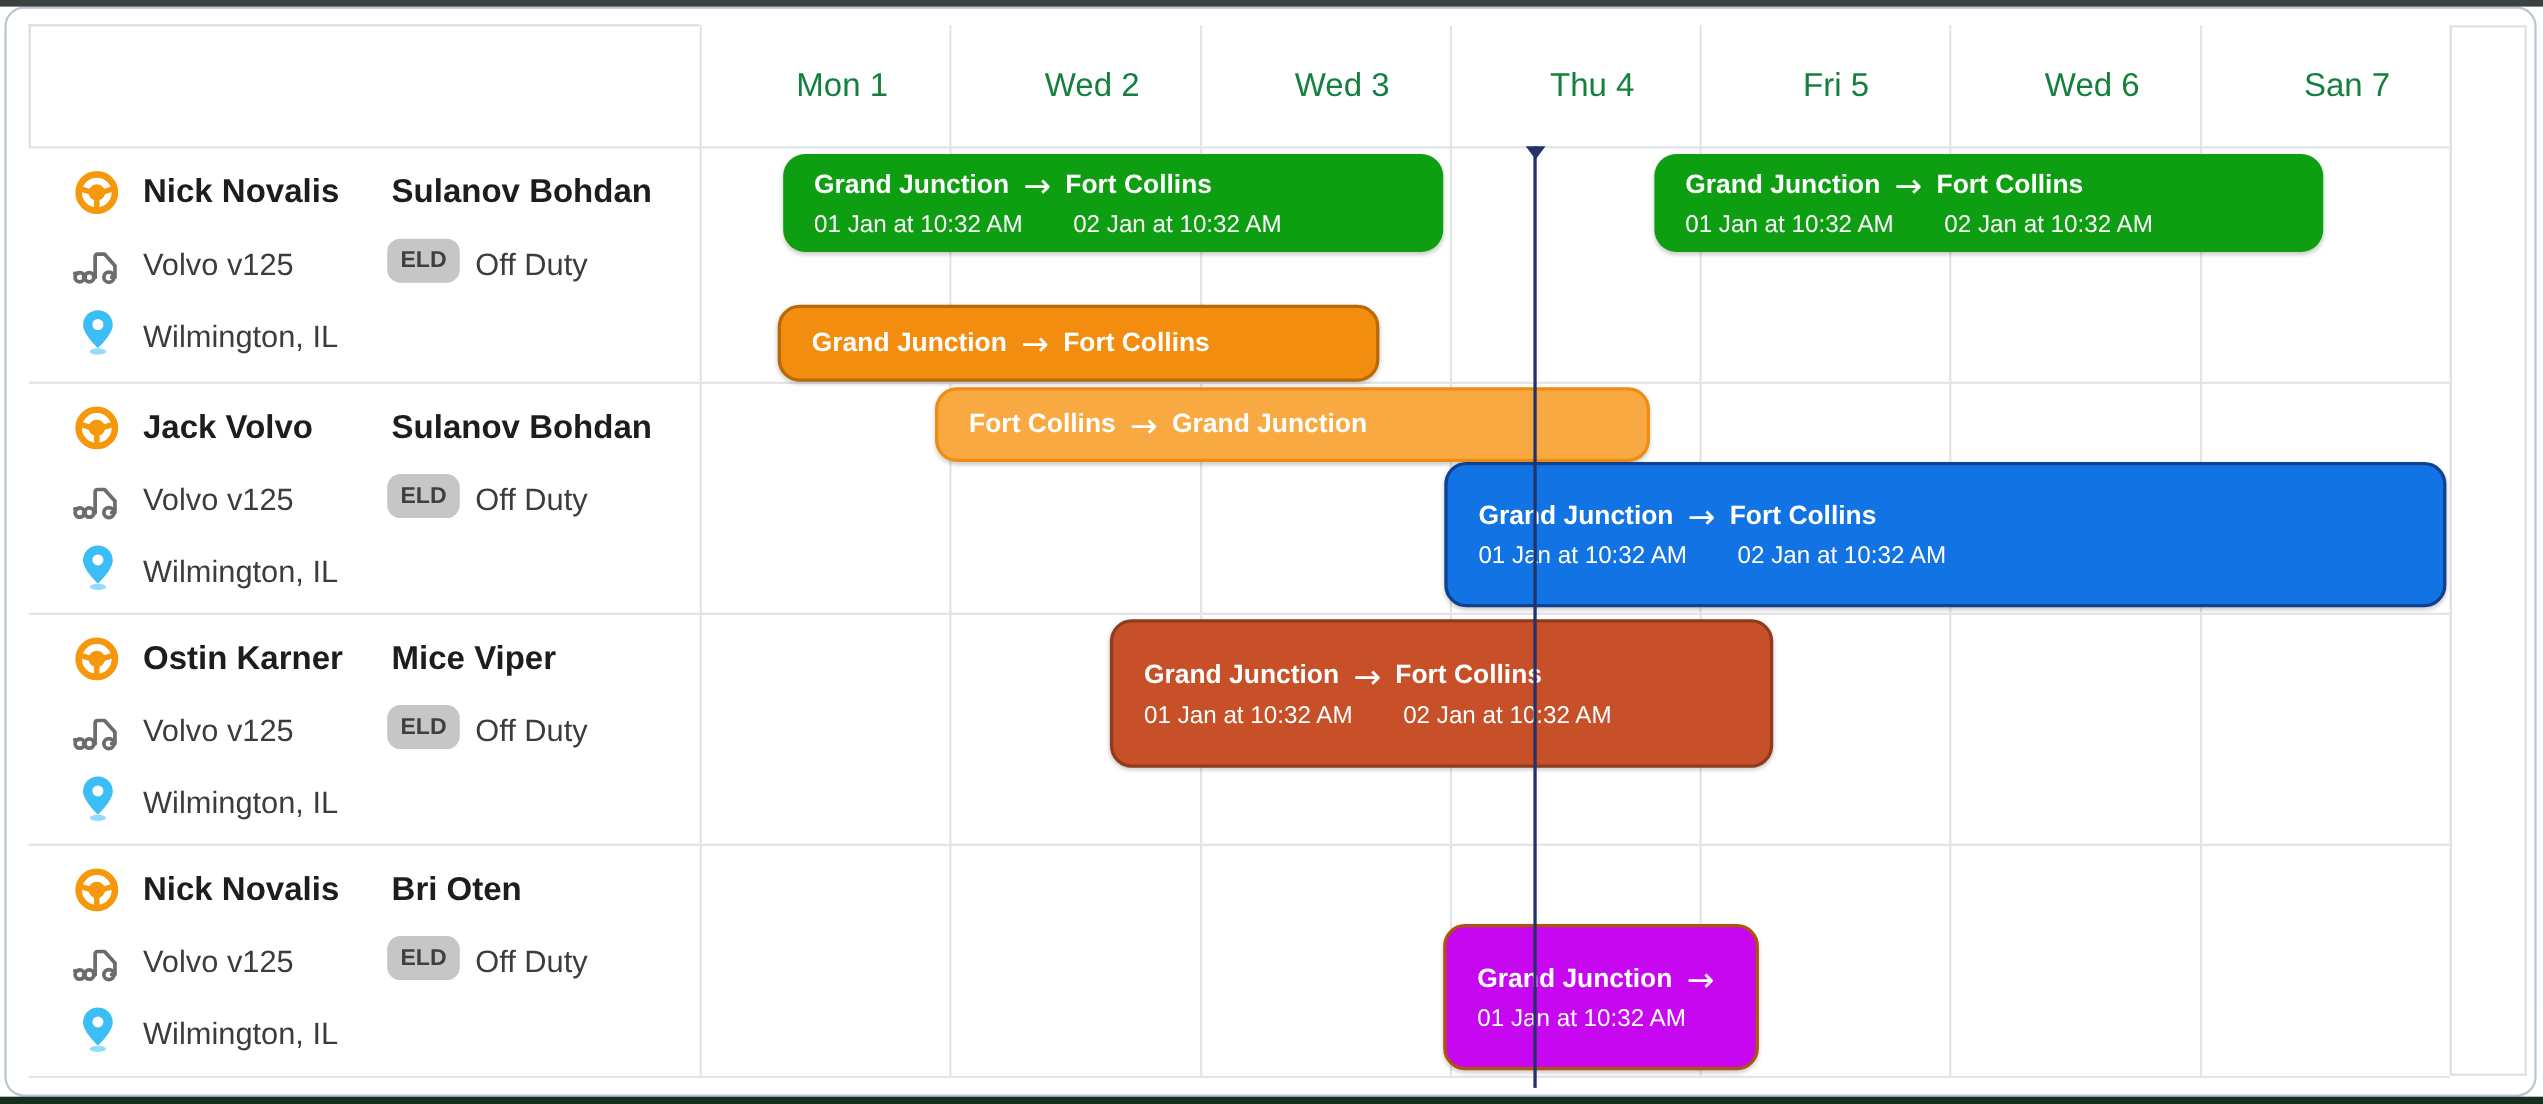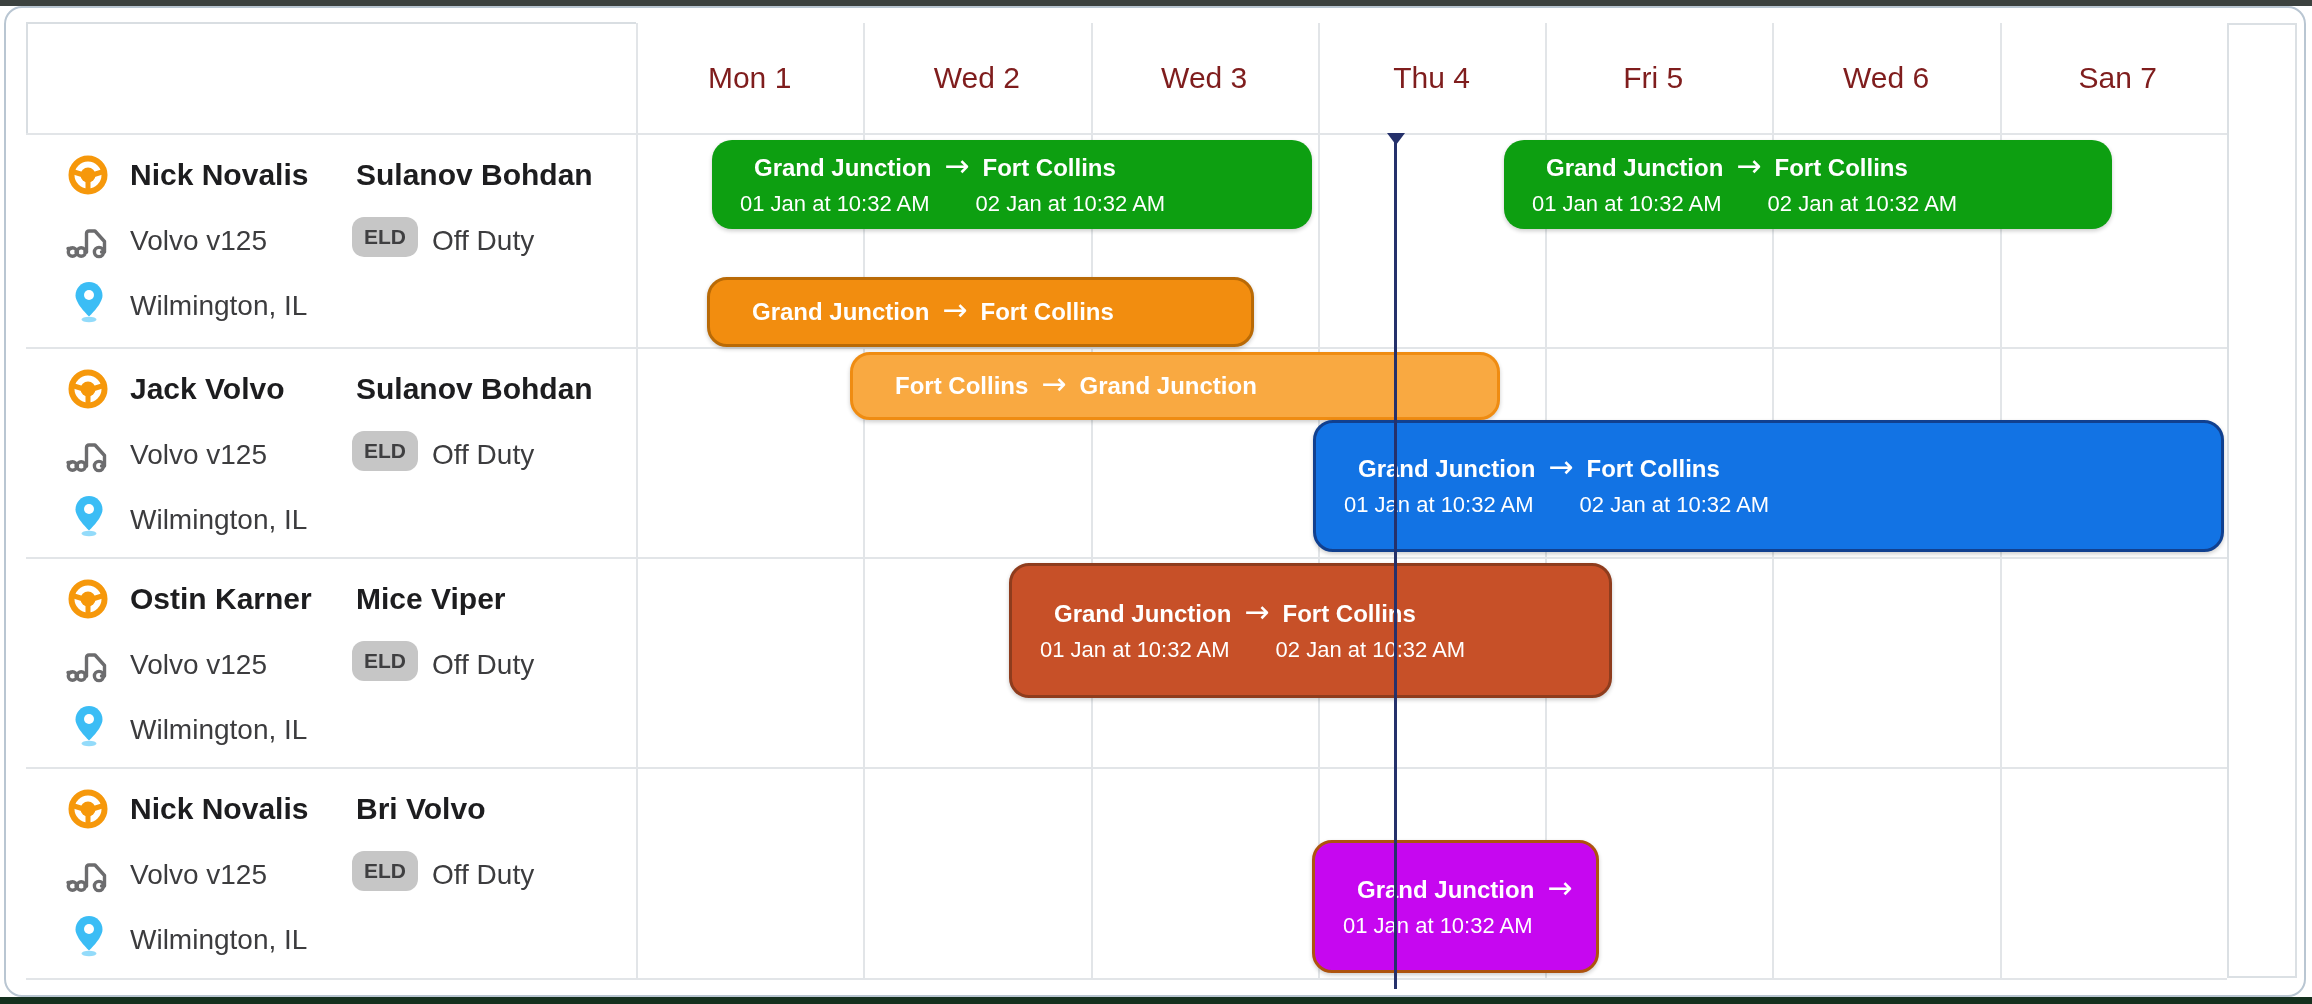--- a/index.html
+++ b/index.html
@@ -18,36 +18,36 @@
   .gline{position:absolute;background:#e2e5e8;}
   .gline.v{width:2px;}
   .gline.h{height:2px;}
   .gline.box{background:#d9dee2;}
   .scroll-track{
     position:absolute;left:2227px;top:23px;width:70px;height:955px;
     border:2px solid #dbe0e4;box-sizing:border-box;background:#ffffff;z-index:2;
   }
   .day-label{
     position:absolute;top:22px;height:111px;display:flex;align-items:center;justify-content:center;
-    font-size:30px;color:#7f1d1d;z-index:3;
+    font-size:30px;color:#15803d;z-index:3;padding-left:16px;
   }
   .side-row{position:absolute;left:26px;width:610px;z-index:3;}
   .side-row .txt{position:absolute;white-space:nowrap;color:#3c3c3e;font-size:28px;line-height:36px;}
   .side-row .name{font-weight:700;color:#1d1d1f;font-size:30px;}
   .side-row .icon{position:absolute;}
   .eld-badge{
     position:absolute;left:326px;border-radius:12px;padding:8px 12px;
     font-size:21px;font-weight:700;line-height:24px;
   }
   .trip{
     position:absolute;box-sizing:border-box;border-radius:20px;color:#ffffff;
     display:flex;flex-direction:column;justify-content:center;row-gap:7px;
     padding-left:28px;z-index:4;box-shadow:0 2px 4px rgba(0,0,0,.2);overflow:hidden;
   }
-  .trip .title{display:flex;align-items:flex-start;font-size:24px;font-weight:700;line-height:30px;white-space:nowrap;margin-left:14px;}
+  .trip .title{display:flex;align-items:flex-end;font-size:24px;font-weight:700;line-height:30px;white-space:nowrap;}
   .trip .title .arrow{font-weight:400;font-size:30px;line-height:26px;margin:0 13px;font-family:"DejaVu Sans",sans-serif;}
   .trip .dates{display:flex;column-gap:46px;font-size:22px;font-weight:400;line-height:27px;white-space:nowrap;}
   .timeline{position:absolute;width:3px;z-index:6;}
   .timeline .tri{
     position:absolute;left:-7px;top:0;width:0;height:0;
     border-left:9px solid transparent;border-right:9px solid transparent;border-top:12px solid #25316b;
   }
 </style>
 </head>
 <body>
@@ -162,21 +162,21 @@
           </svg></span>
         <span class="txt" style="left: 104px; top: 155px;">Wilmington, IL</span>
       </div>
       <div class="side-row" style="top: 767px; height: 211px;">
         <span class="icon" style="left: 42px; top: 22px;"><svg width="40" height="40" viewBox="0 0 40 40">
             <circle cx="20" cy="20" r="16.5" fill="none" stroke="#f6980b" stroke-width="6"></circle>
             <circle cx="20" cy="20" r="7.5" fill="#f6980b"></circle>
             <path d="M20 25 V35 M6 17 L14 19.5 M34 17 L26 19.5" stroke="#f6980b" stroke-width="5" fill="none" stroke-linecap="round"></path>
           </svg></span>
         <span class="txt name" style="left: 104px; top: 24px;">Nick Novalis</span>
-        <span class="txt name" style="left: 330px; top: 24px;">Bri Volvo</span>
+        <span class="txt name" style="left: 330px; top: 24px;">Bri Oten</span>
         <span class="icon" style="left: 38px; top: 92px;"><svg width="50" height="34" viewBox="0 0 50 34">
             <g fill="none" stroke="#6c6c6e" stroke-width="3.4" stroke-linejoin="round" stroke-linecap="round">
               <path d="M22.5 27 V8.5 q0-2.5 2.5-2.5 H31 l9.5 10.5 V27 h-3"></path>
               <path d="M22.5 27 H21 M13.5 27 h-1.5 M4 23.5 h3"></path>
               <circle cx="8.5" cy="27" r="4.2"></circle>
               <circle cx="17.2" cy="27" r="4.2"></circle>
               <circle cx="35" cy="27" r="4.6"></circle>
             </g>
           </svg></span>
         <span class="txt" style="left: 104px; top: 90px;">Volvo v125</span>

